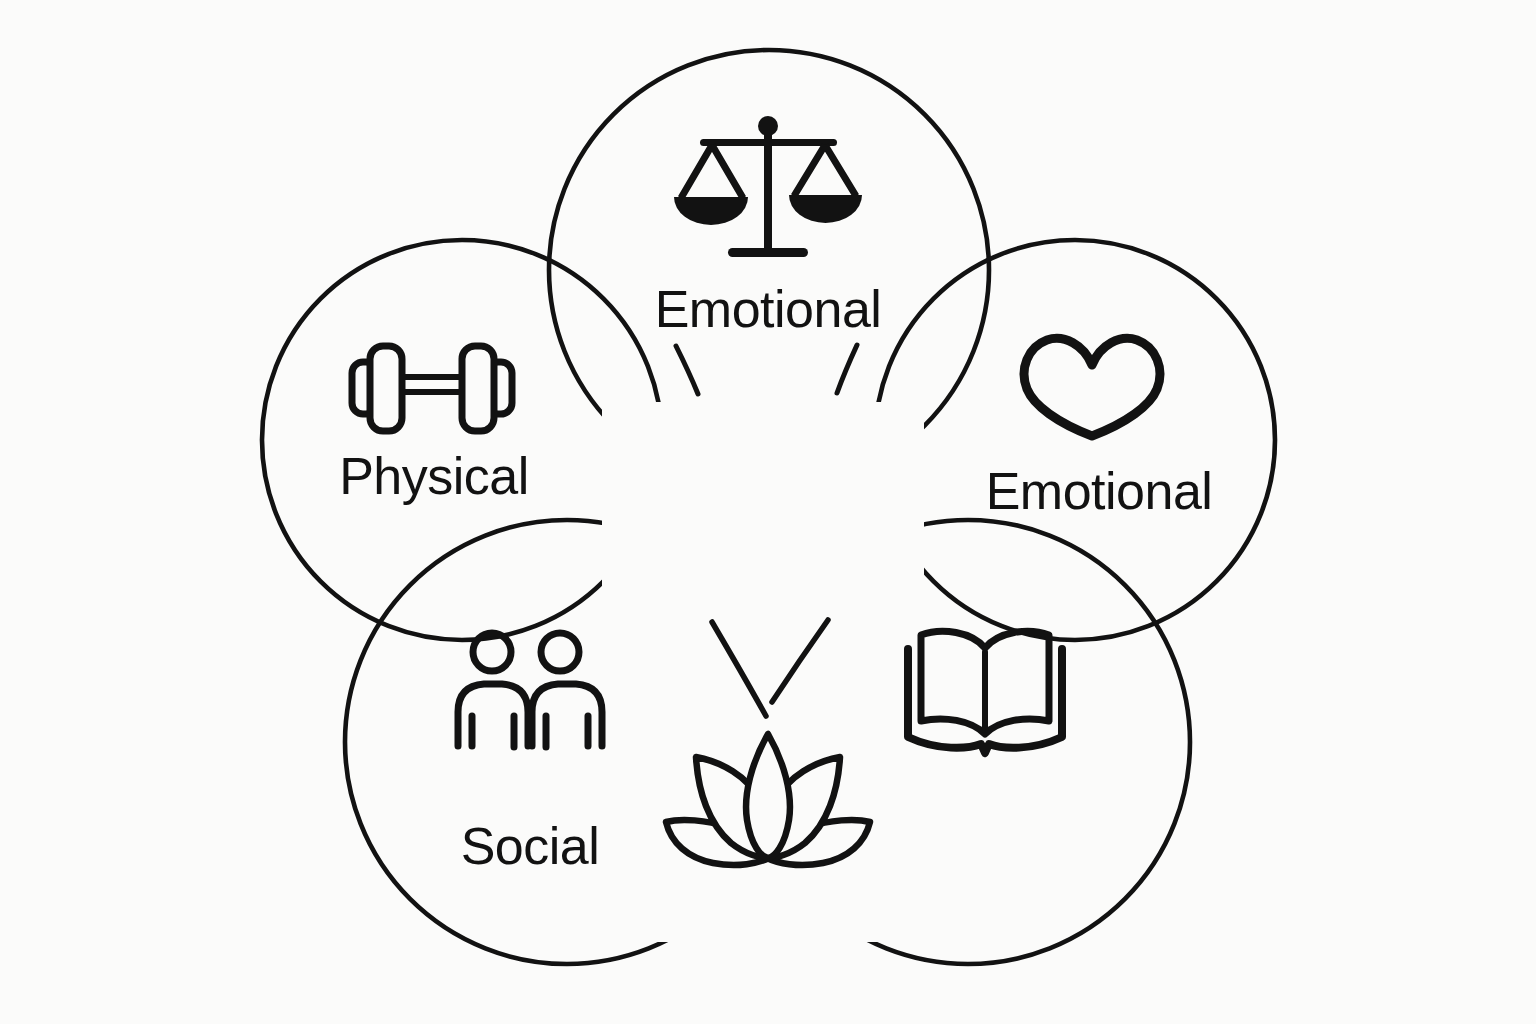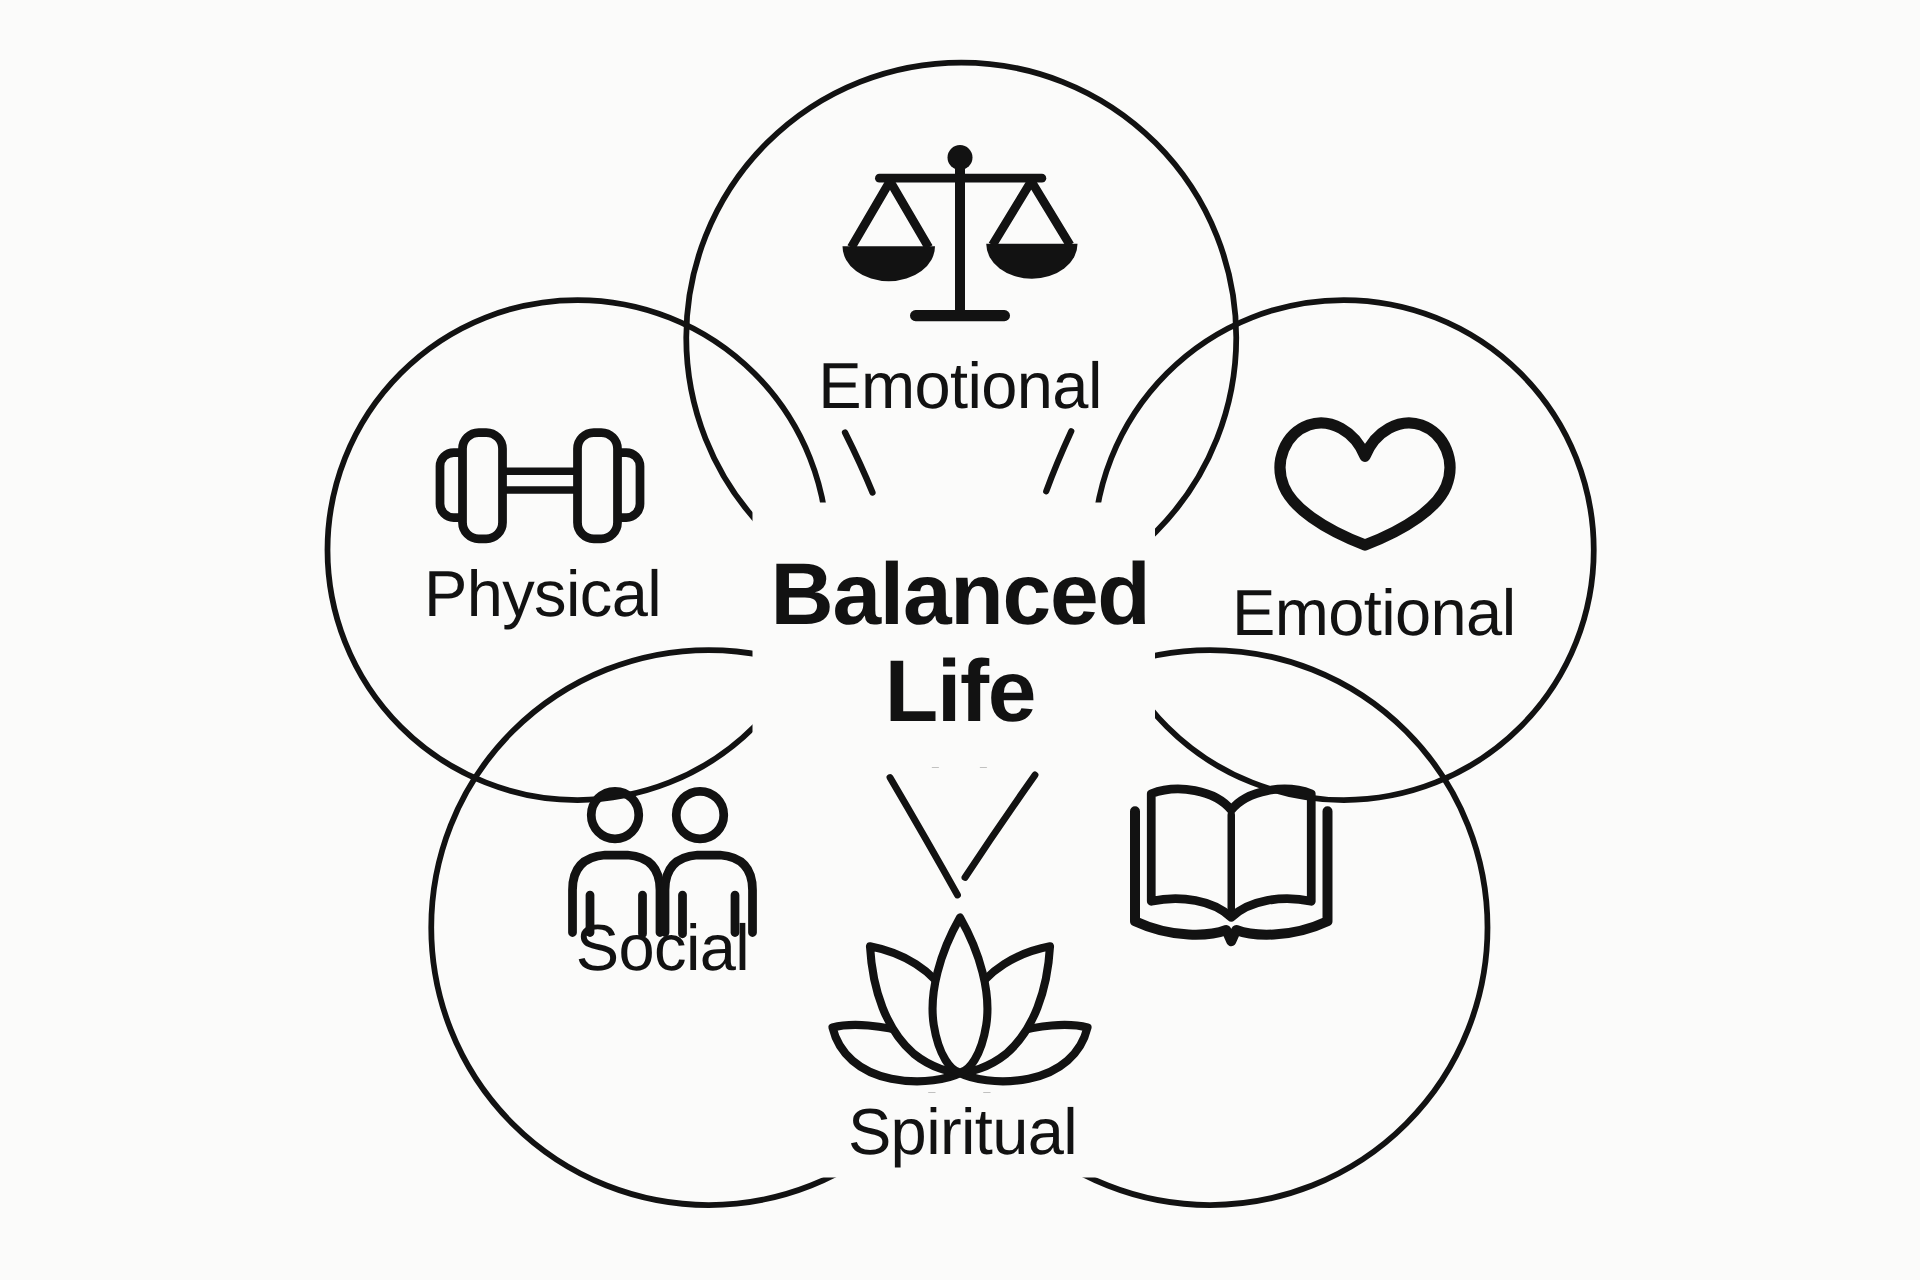--- a/index.html
+++ b/index.html
@@ -131,24 +131,19 @@
                C774,846 789,833 809,827 C829,820 855,818 870,822 Z"></path>
       <path d="M696,757 C698,792 709,824 731,843 C746,855 761,858 768,858
                C771,846 769,820 759,799 C747,776 722,762 696,757 Z"></path>
       <path d="M840,757 C838,792 827,824 805,843 C790,855 775,858 768,858
                C765,846 767,820 777,799 C789,776 814,762 840,757 Z"></path>
       <path d="M768,734 C752,762 743,794 747,820 C751,845 761,857 768,858
                C775,857 785,845 789,820 C793,794 784,762 768,734 Z"></path>
     </g>
   </svg>
 
-  <div class="title">
-    <div>Balanced</div>
-    <div>Life</div>
-  </div>
 
   <div class="label" style="left:768px;top:309px">Emotional</div>
   <div class="label" style="left:434px;top:476px">Physical</div>
   <div class="label" style="left:1099px;top:491px">Emotional</div>
-  <div class="label" style="left:530px;top:759px">Social</div>
-  <div class="label" style="left:770px;top:906px">Spiritual</div>
+  <div class="label" style="left:530px;top:846px">Social</div>
 
 </div>
 
 </body></html>

